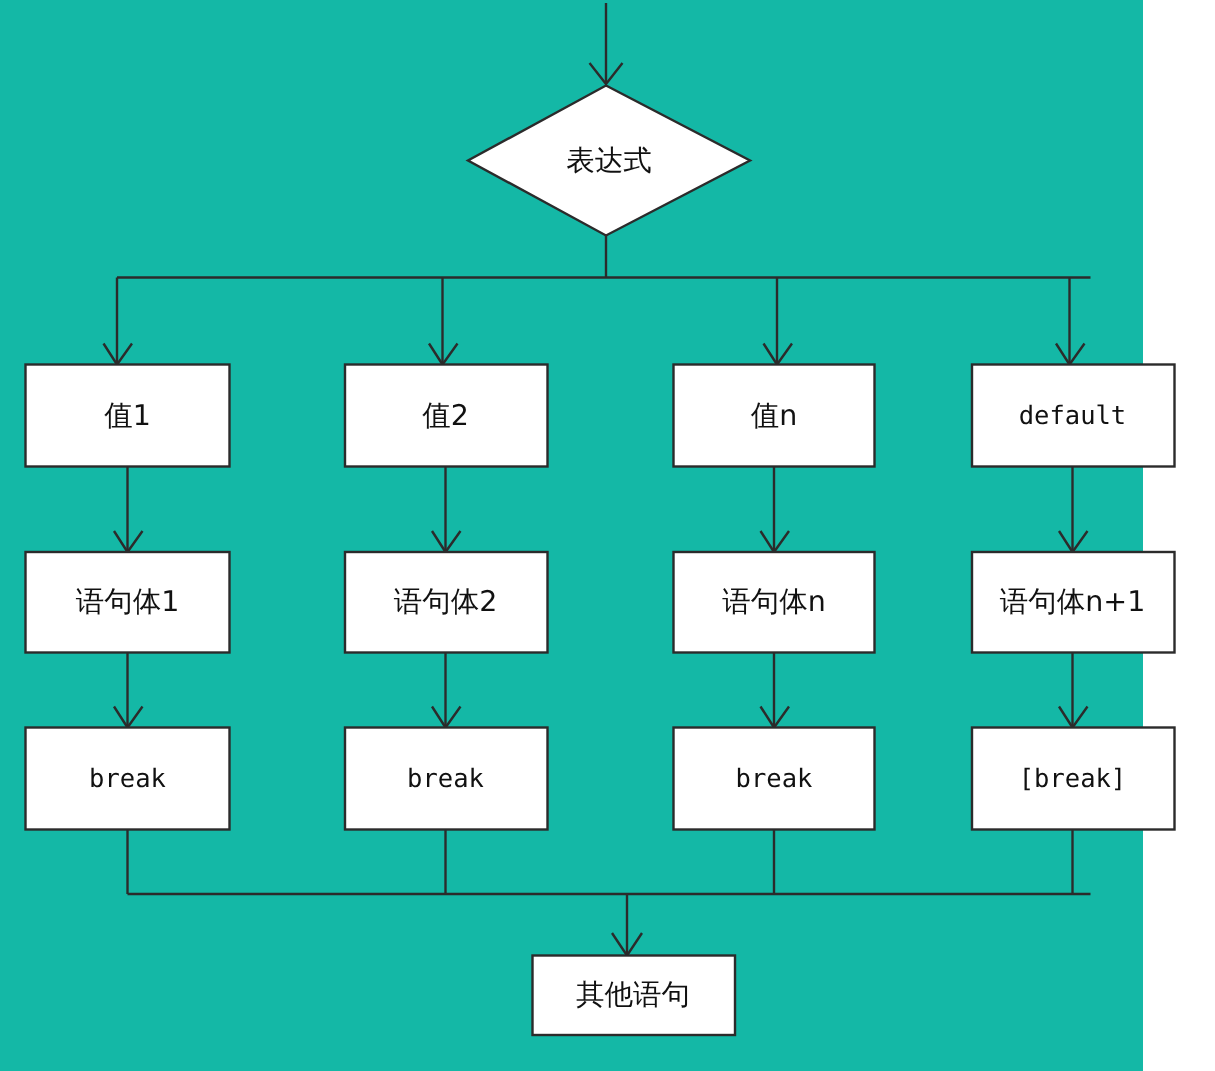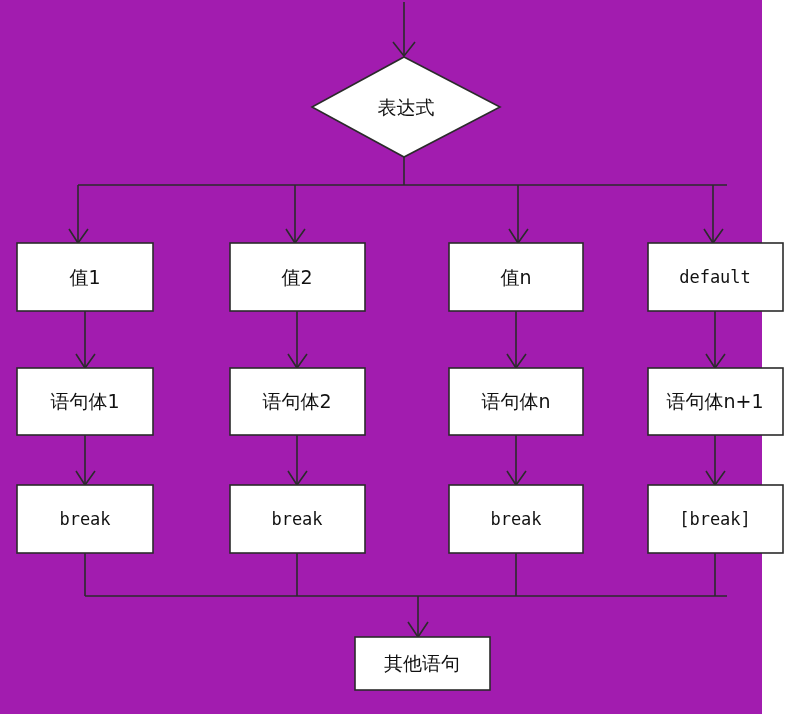--- a/index.html
+++ b/index.html
@@ -10,21 +10,21 @@
   body {
     width: 810px;
     height: 714px;
     font-family: "Liberation Sans", sans-serif;
     overflow: hidden;
   }
   #diagram-root {
     position: relative;
     width: 762px;
     height: 714px;
-    background: #a21caf;
+    background: #14b8a6;
   }
   svg#flow {
     display: block;
     width: 810px;
     height: 714px;
   }
   .node-box {
     fill: #ffffff;
     stroke: #2b2b2b;
     stroke-width: 1.6;

